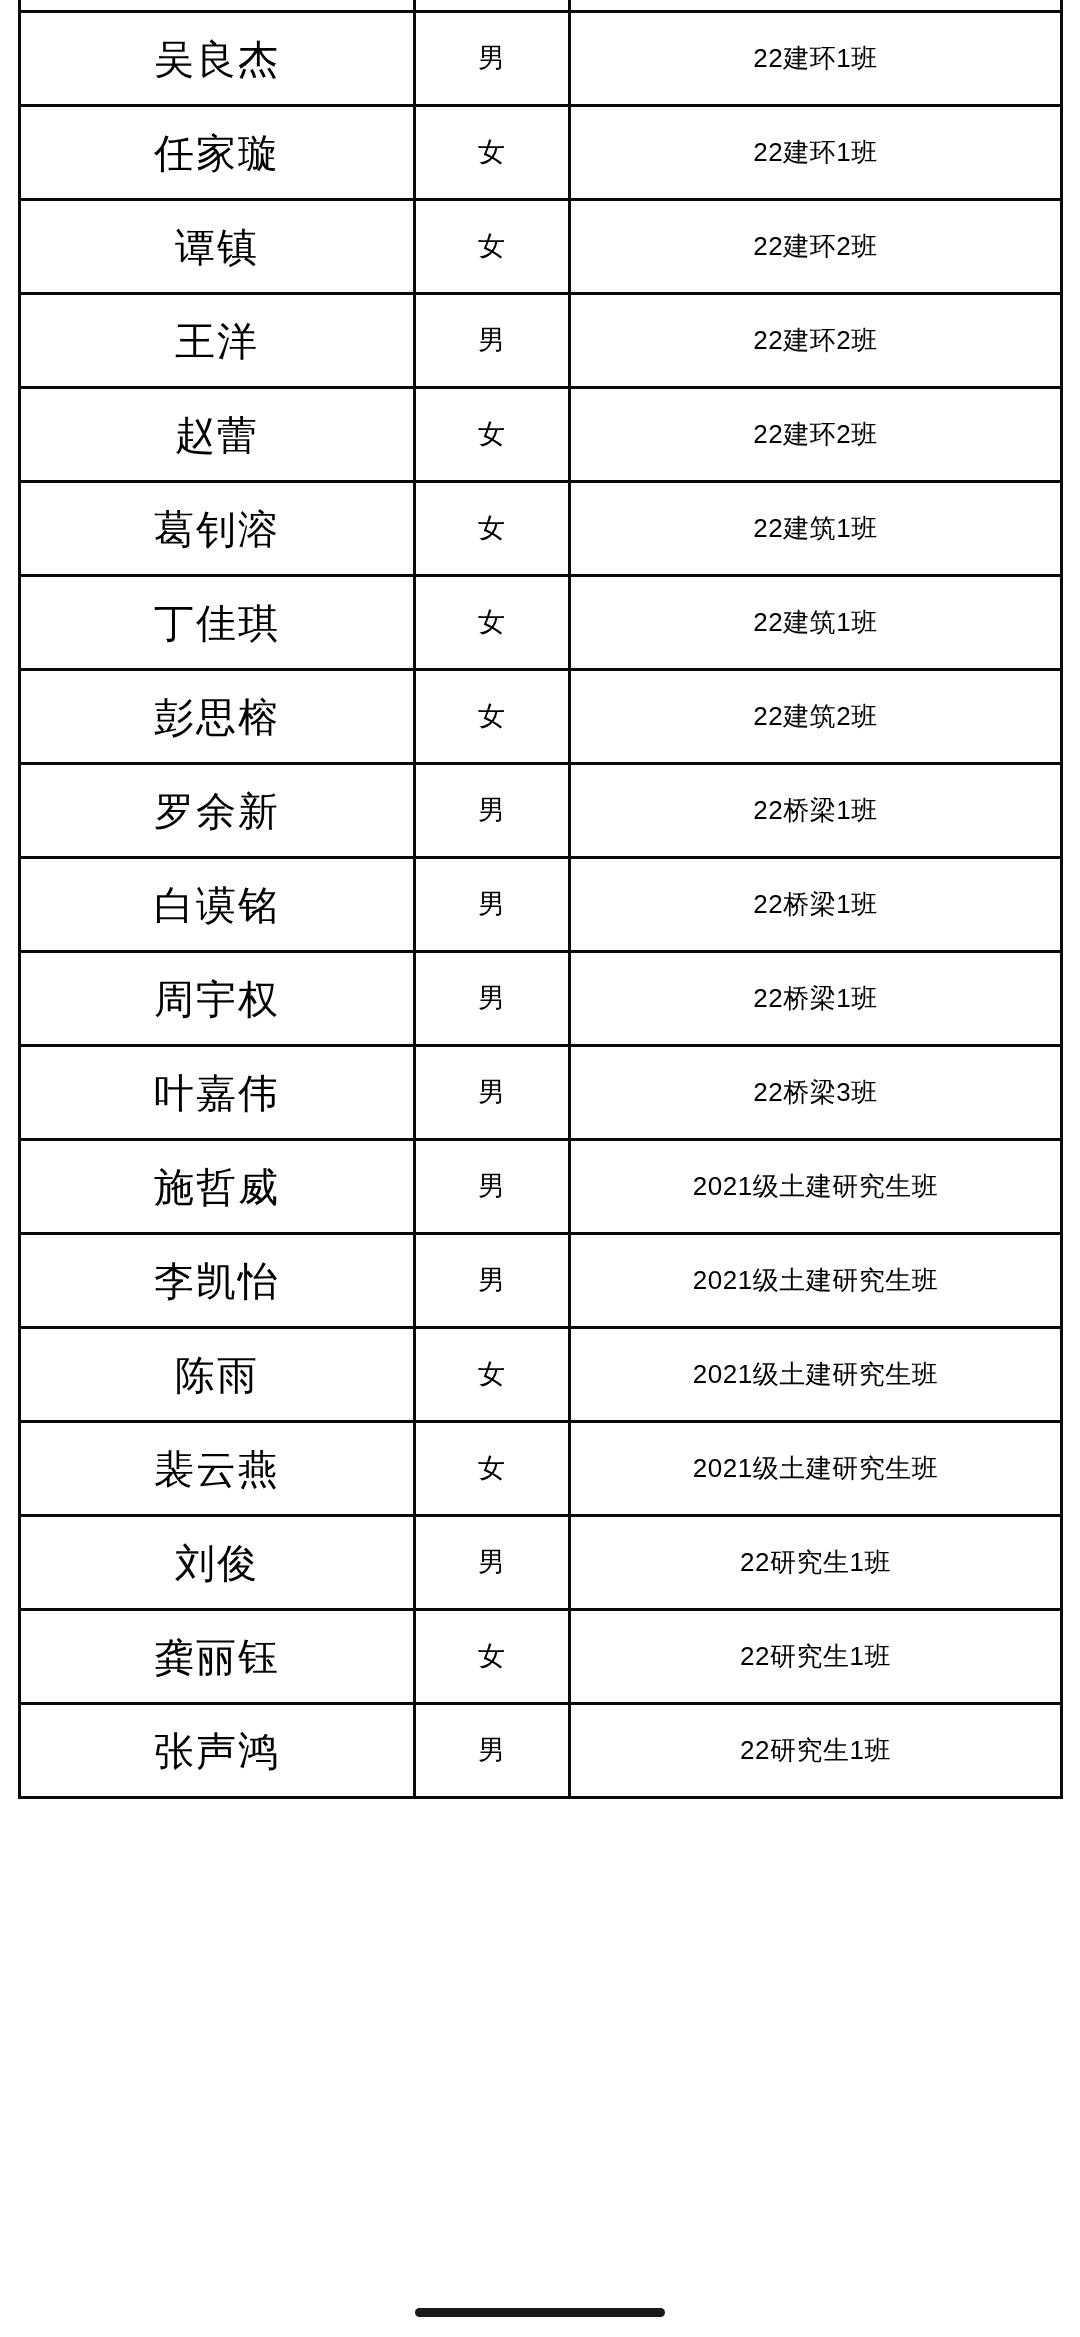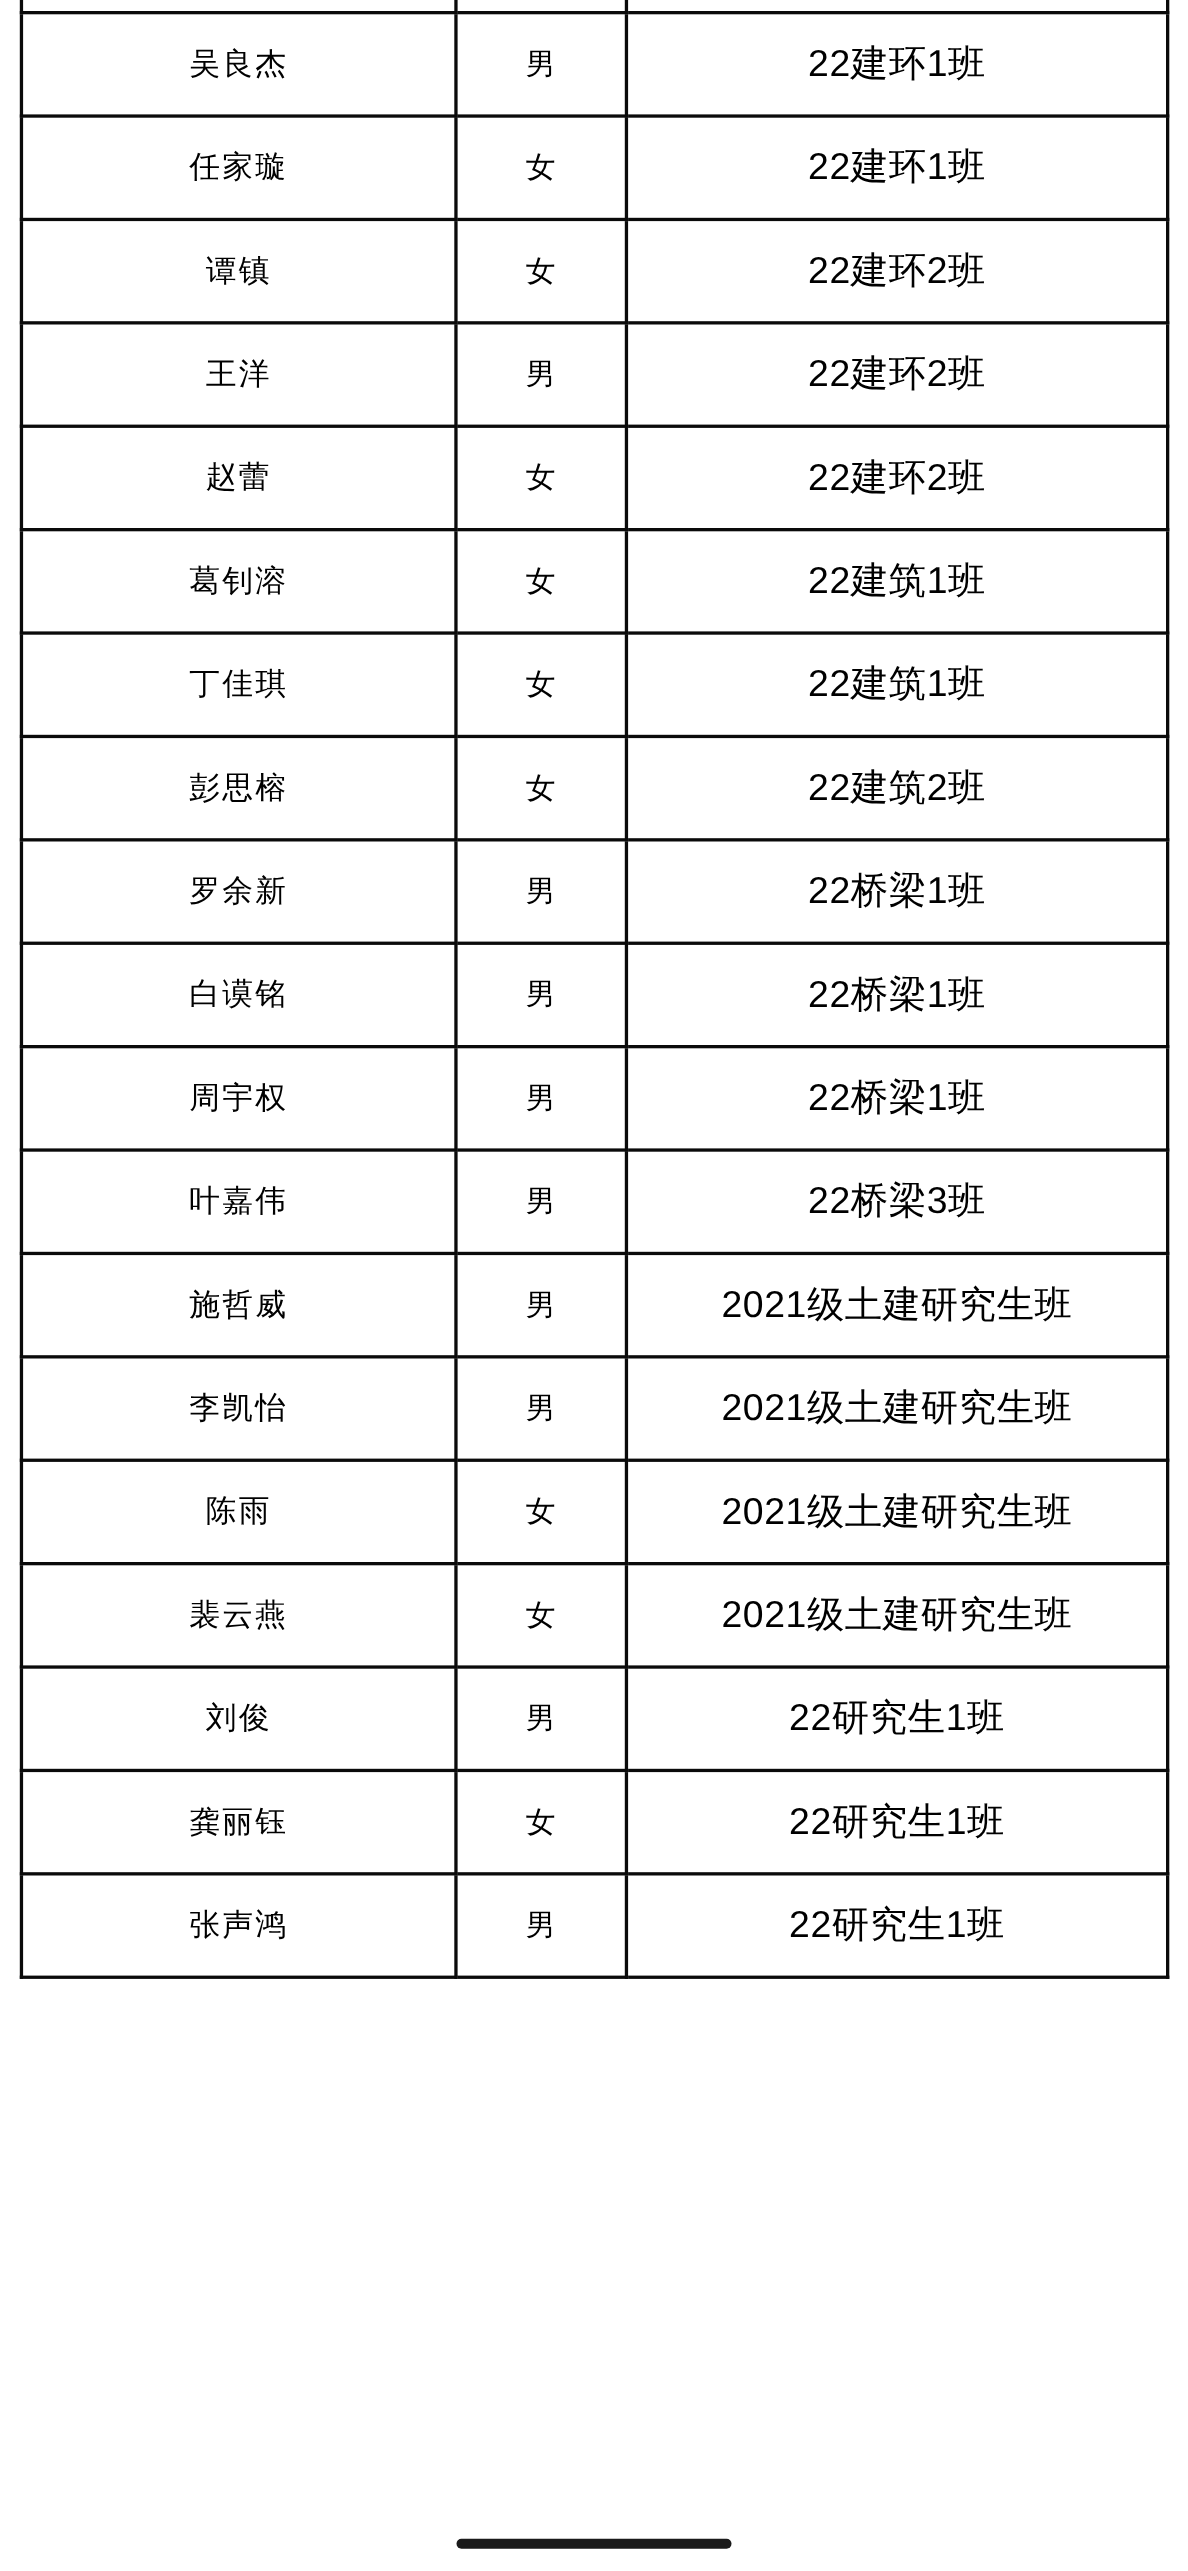--- a/index.html
+++ b/index.html
@@ -36,30 +36,30 @@
 
   table.roster td {
     border: 3px solid #0a0a0a;
     text-align: center;
     vertical-align: middle;
     height: 91px;
     padding: 0;
     line-height: 1.1;
   }
   td.name {
-    font-size: 28px;
+    font-size: 40px;
     letter-spacing: 2px;
     font-weight: 500;
   }
   td.sex {
     font-size: 27px;
     letter-spacing: 1px;
   }
   td.cls {
-    font-size: 34px;
+    font-size: 26px;
     letter-spacing: 0.5px;
   }
   
   tr.cut-top td {
     height: 14px;
     border-top: none;
   }
   
   .home-indicator {
     position: absolute;

